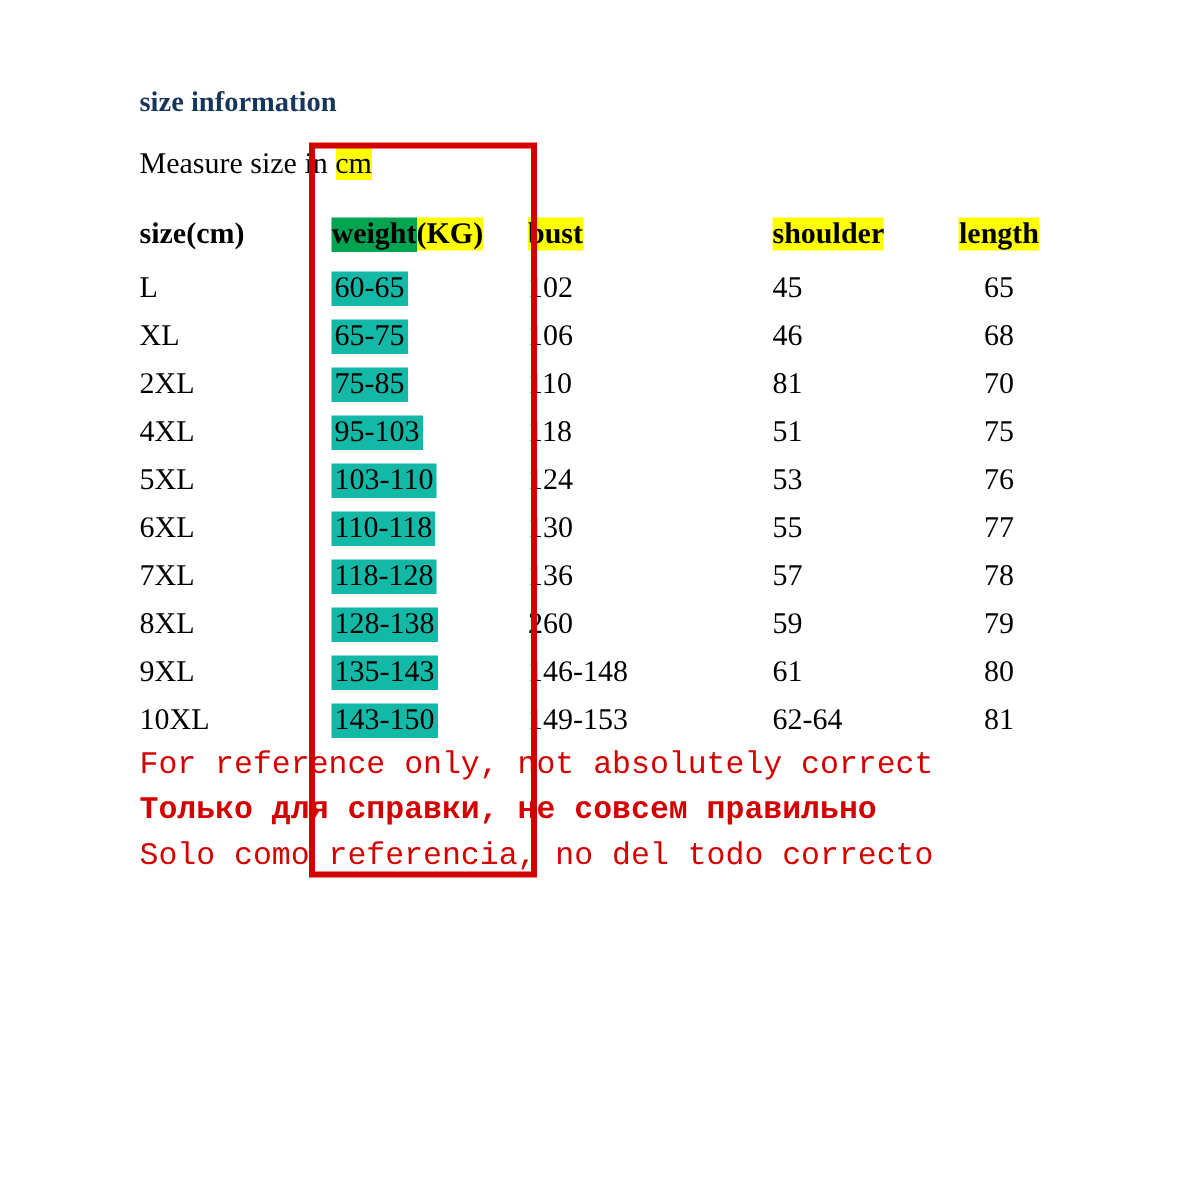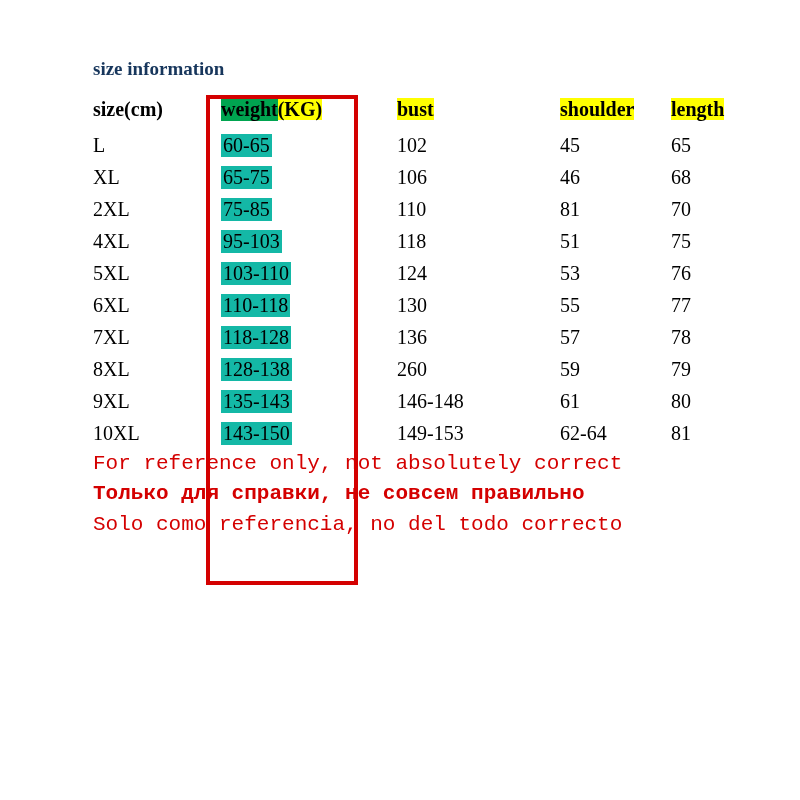--- a/index.html
+++ b/index.html
@@ -35,24 +35,24 @@
       text-align: left;
       font-weight: bold;
       color: #000;
       padding: 0 0 8px 0;
     }
     td {
       padding: 4.5px 0;
       color: #000;
     }
     .col-size { width: 128px; }
-    .col-weight { width: 176px; }
+    .col-weight { width: 131px; }
     .col-bust { width: 139px; }
     .col-shoulder { width: 135px; padding-left: 24px; }
-    .col-length { width: 80px; }
+    .col-length { width: 80px; text-align: center; }
     .weight-cell {
       background: #14b8a6;
       color: #000;
       display: inline-block;
       padding: 0 2px;
     }
     .weight-header-bg {
       background: #00a450;
       display: inline-block;
     }
@@ -70,20 +70,23 @@
       line-height: 1.45;
     }
     .fn-red { color: #d40000; }
     .fn-red-bold { color: #d40000; font-weight: bold; }
   </style>
 </head>
 <body>
 
 <div class="container">
   <div class="title-1">size information</div>
+  <div class="title-2">
+    <span>Measure size in </span><span class="hl-yellow">cm</span>
+  </div>
 
   <table>
     <thead>
       <tr>
         <th class="col-size">size(cm)</th>
         <th class="col-weight"><span class="weight-header-bg">weight</span><span class="kg-bg">(KG)</span></th>
         <th class="col-bust"><span class="hl-yellow">bust</span></th>
         <th class="col-shoulder"><span class="hl-yellow">shoulder</span></th>
         <th class="col-length"><span class="hl-yellow">length</span></th>
       </tr>

